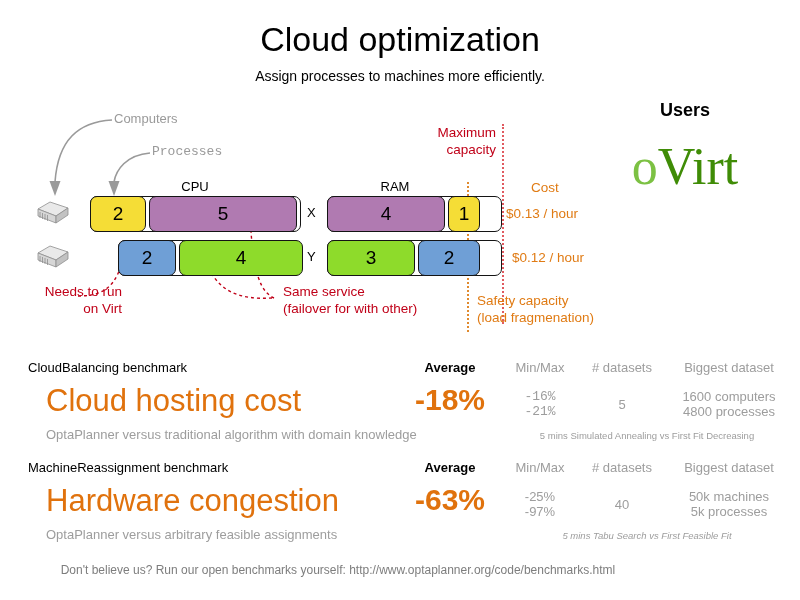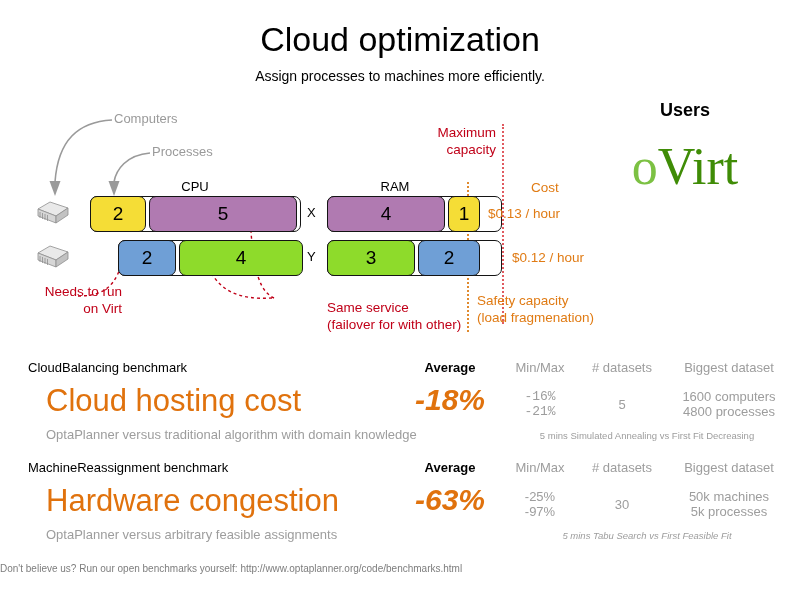--- a/index.html
+++ b/index.html
@@ -89,36 +89,36 @@
   }
   .bench .bsub{
     position:absolute;left:46px;font-size:13px;color:#9d9d9d;white-space:nowrap;
   }
   .bench .avg-h{
     position:absolute;font-size:13px;font-weight:bold;color:#000;
     text-align:center;white-space:nowrap;
   }
   .bench .avg-v{
     position:absolute;font-size:30px;font-weight:bold;color:#e0720d;
-    text-align:center;white-space:nowrap;font-style:italic;
+    text-align:center;white-space:nowrap;
   }
   .bench .ch{
     position:absolute;font-size:13px;color:#9d9d9d;text-align:center;white-space:nowrap;
   }
   .bench .cv{
     position:absolute;font-size:13px;color:#9d9d9d;text-align:center;
     white-space:nowrap;line-height:15px;
   }
   .bench .cfoot{
     position:absolute;font-size:9.5px;color:#9d9d9d;text-align:center;white-space:nowrap;
   }
 
   #footer{
-    position:absolute;left:0;top:563px;width:676px;text-align:left;
-    font-size:10px;color:#7d7d7d;
+    position:absolute;left:0;top:563px;width:676px;text-align:center;
+    font-size:12px;color:#7d7d7d;
   }
 </style>
 </head>
 <body>
 
 <div class="slide">
 
   <div id="title">Cloud optimization</div>
   <div id="subtitle">Assign processes to machines more efficiently.</div>
 
@@ -135,21 +135,21 @@
       <path d="M150,53 C 126,55 116,70 114,82" fill="none" stroke="#9a9a9a" stroke-width="1.6"></path>
       <polygon points="114,96 108.5,81 119.5,81" fill="#9a9a9a"></polygon>
 
       <path d="M78,196 C 100,196 118,190 124,152" fill="none" stroke="#c00018" stroke-width="1.4" stroke-dasharray="3,3"></path>
 
       <path d="M272,198 C 240,200 212,192 204,152" fill="none" stroke="#c00018" stroke-width="1.4" stroke-dasharray="3,3"></path>
       <path d="M274,198 C 262,192 252,178 250,110" fill="none" stroke="#c00018" stroke-width="1.4" stroke-dasharray="3,3"></path>
     </svg>
 
     <div class="anno-gray" style="left:114px;top:11px;">Computers</div>
-    <div class="anno-gray" style="left:152px;top:44px;">Processes</div>
+    <div class="anno-gray" style="left:152px;top:44px;font-family:Liberation Mono, monospace;">Processes</div>
 
     <div class="colhdr" style="left:150px;top:79px;width:90px;">CPU</div>
     <div class="colhdr" style="left:350px;top:79px;width:90px;">RAM</div>
     <div class="anno-orange" style="left:531px;top:79px;">Cost</div>
 
     <div class="vline" style="left:467px;top:82px;height:150px;"></div>
     <div class="vline red" style="left:502px;top:24px;height:200px;"></div>
 
     <div class="anno-red" style="left:400px;top:24px;width:96px;text-align:right;">
       <div>Maximum</div>
@@ -173,21 +173,21 @@
       <div class="capsule" style="left:90px;width:211px;"></div>
       <div class="seg" style="left:90px;width:56px;background:#f5dd36;">2</div>
       <div class="seg" style="left:149px;width:148px;background:#b07ab1;">5</div>
 
       <div class="xy" style="left:307px;">X</div>
 
       <div class="capsule" style="left:327px;width:175px;"></div>
       <div class="seg" style="left:327px;width:118px;background:#b07ab1;">4</div>
       <div class="seg" style="left:448px;width:32px;background:#f5dd36;">1</div>
 
-      <div class="anno-orange" style="left:488px;top:9px;">$0.13 / hour</div>
+      <div class="anno-orange" style="left:506px;top:9px;">$0.13 / hour</div>
     </div>
 
     <div class="barrow" style="left:0;top:140px;width:560px;">
       <svg class="server" style="left:30px;top:3px;" viewBox="0 0 40 28">
         <polygon points="8,10 20,3 38,9 26,17" fill="#e9e9e9" stroke="#8e8e8e" stroke-width="0.8"></polygon>
         <polygon points="8,10 26,17 26,24 8,17" fill="#d6d6d6" stroke="#8e8e8e" stroke-width="0.8"></polygon>
         <polygon points="26,17 38,9 38,16 26,24" fill="#c2c2c2" stroke="#8e8e8e" stroke-width="0.8"></polygon>
         <g stroke="#8e8e8e" stroke-width="0.8">
           <line x1="10" y1="13" x2="10" y2="19"></line>
           <line x1="12.5" y1="14" x2="12.5" y2="20"></line>
@@ -207,21 +207,21 @@
       <div class="seg" style="left:418px;width:62px;background:#6f9fd6;">2</div>
 
       <div class="anno-orange" style="left:512px;top:9px;">$0.12 / hour</div>
     </div>
 
     <div class="anno-red" style="left:14px;top:183px;width:108px;text-align:right;">
       <div>Needs to run</div>
       <div>on Virt</div>
     </div>
 
-    <div class="anno-red" style="left:283px;top:199px;margin-left:44px;">
+    <div class="anno-red" style="left:283px;top:183px;">
       <div>Same service</div>
       <div>(failover for with other)</div>
     </div>
 
     <div class="anno-orange" style="left:477px;top:192px;">
       <div>Safety capacity</div>
       <div>(load fragmenation)</div>
     </div>
   </div>
 
@@ -259,21 +259,21 @@
     <div class="avg-h" style="left:404px;top:5px;width:92px;">Average</div>
     <div class="avg-v" style="left:404px;top:28px;width:92px;">-63%</div>
 
     <div class="ch" style="left:500px;top:5px;width:80px;">Min/Max</div>
     <div class="cv" style="left:500px;top:34px;width:80px;">
       <div>-25%</div>
       <div>-97%</div>
     </div>
 
     <div class="ch" style="left:580px;top:5px;width:84px;"># datasets</div>
-    <div class="cv" style="left:580px;top:42px;width:84px;">30</div>
+    <div class="cv" style="left:580px;top:42px;width:84px;">40</div>
 
     <div class="ch" style="left:664px;top:5px;width:130px;">Biggest dataset</div>
     <div class="cv" style="left:664px;top:34px;width:130px;">
       <div>50k machines</div>
       <div>5k processes</div>
     </div>
 
     <div class="cfoot" style="left:500px;top:75px;width:294px;font-style:italic;">5 mins Tabu Search vs First Feasible Fit</div>
   </div>
 

